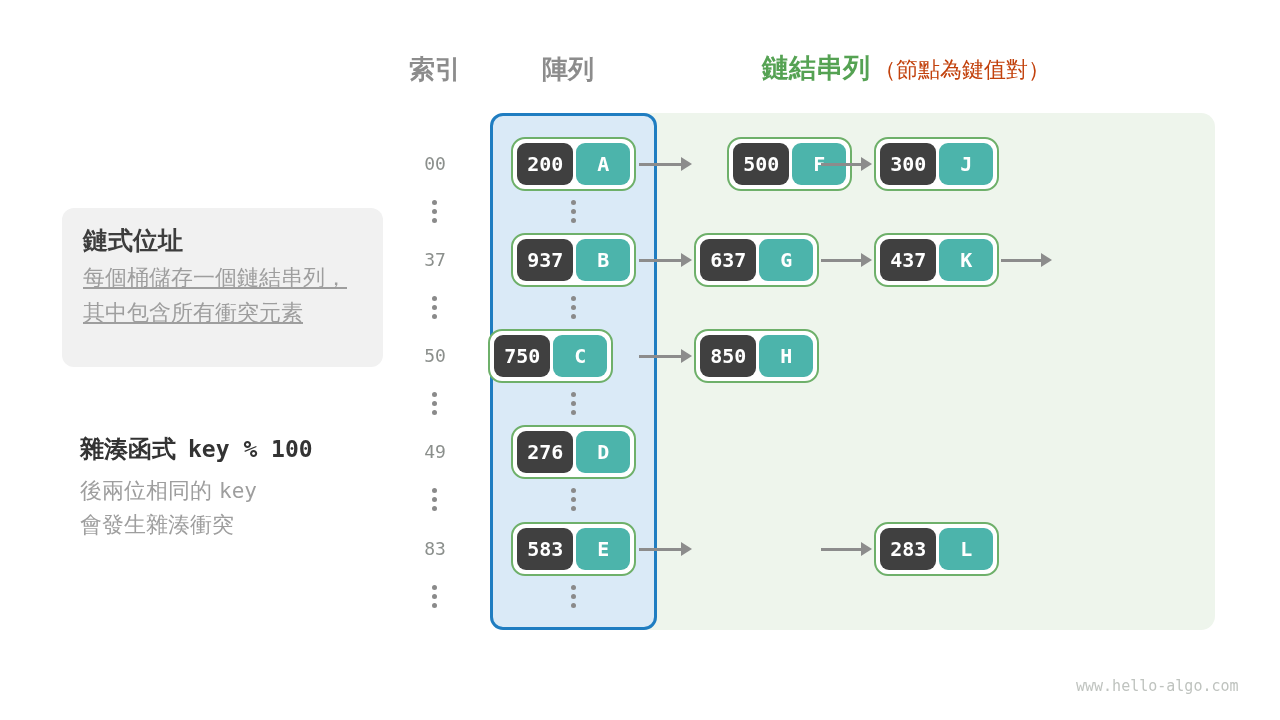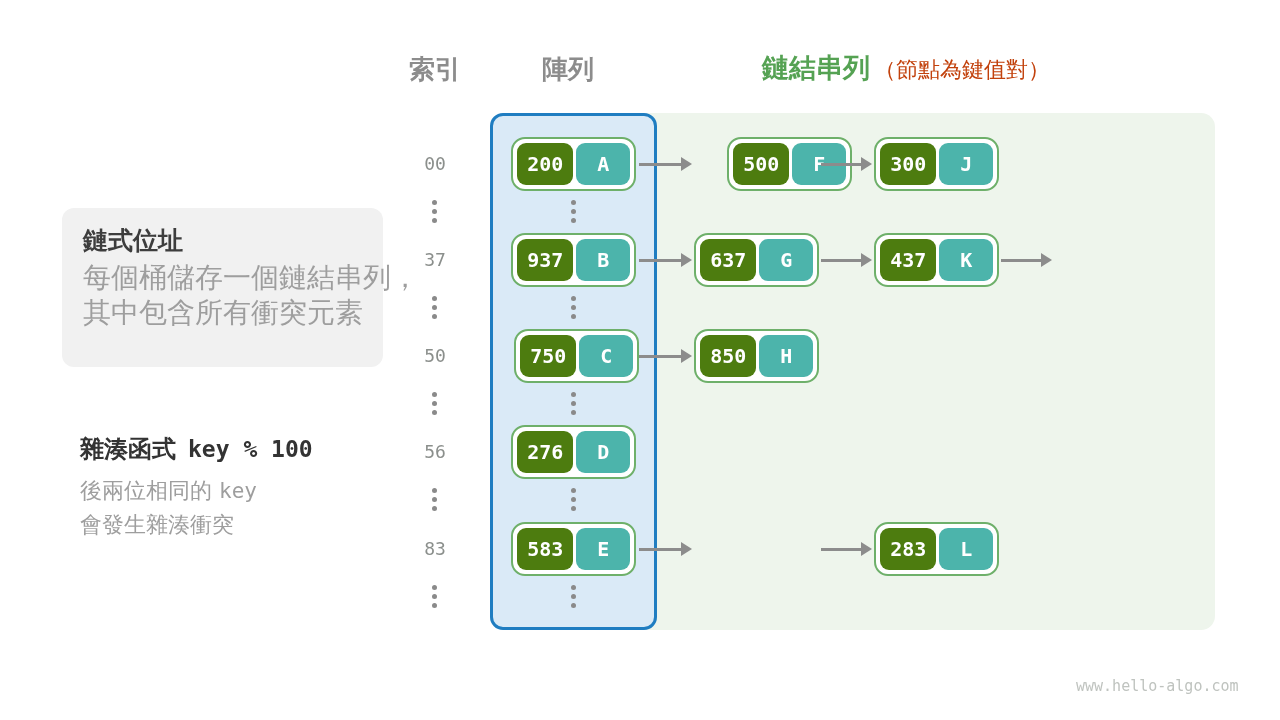--- a/index.html
+++ b/index.html
@@ -18,36 +18,36 @@
   .green-panel{left:497px;top:113px;width:718px;height:517px;background:#eef5ec;border-radius:14px;}
   .array-box{left:490px;top:113px;width:167px;height:517px;background:#daeaf7;border:3px solid #1f7dc1;border-radius:13px;box-sizing:border-box;}
 
   
   .index-label{width:60px;text-align:center;font-family:"DejaVu Sans Mono","Liberation Mono",monospace;font-size:18px;color:#8b8f8c;line-height:30px;}
 
   
   .node{display:flex;gap:3px;padding:4px;background:#ffffff;border:2px solid #6eb06a;border-radius:14px;box-sizing:border-box;width:125px;height:54px;}
   .node .cell{display:flex;align-items:center;justify-content:center;border-radius:9px;
     font-family:"DejaVu Sans Mono","Liberation Mono",monospace;font-size:20px;font-weight:600;color:#ffffff;height:42px;}
-  .node .key{width:57px;background:#4d7c0f;}
+  .node .key{width:57px;background:#404040;}
   .node .val{width:54px;background:#4cb4ab;}
 
   
   .arrow{height:14px;}
   .arrow .shaft{position:absolute;left:0;right:8px;top:5.5px;height:3px;background:#8c8c8c;}
   .arrow .head{position:absolute;right:0;top:0;width:0;height:0;border-left:11px solid #8c8c8c;border-top:7px solid transparent;border-bottom:7px solid transparent;}
 
   
   .dots{display:flex;flex-direction:column;gap:4px;width:6px;}
   .dots i{width:5px;height:5px;border-radius:50%;background:#8a8a8a;}
 
   
   .info-card{left:62px;top:208px;width:321px;height:159px;background:#f1f1f1;border-radius:12px;}
   .info-title{left:83px;top:224px;font-size:25px;font-weight:bold;color:#3d3d3d;}
-  .info-body{left:83px;top:260px;font-size:28px;color:#9e9e9e;line-height:35px;white-space:nowrap;}
+  .info-body{left:83px;top:260px;font-size:22px;color:#9e9e9e;line-height:35px;white-space:nowrap;text-decoration:underline;}
 
   
   .hash-title{left:80px;top:433px;font-size:24px;font-weight:bold;color:#333333;white-space:nowrap;}
   .hash-title .code{font-family:"DejaVu Sans Mono","Liberation Mono",monospace;font-size:23px;font-weight:600;margin-left:12px;}
   .hash-body{left:80px;top:474px;font-size:22px;color:#9e9e9e;line-height:34px;white-space:nowrap;}
   .hash-body .code{font-family:"DejaVu Sans Mono","Liberation Mono",monospace;font-size:21px;}
 
   
   .watermark{left:1076px;top:677px;font-family:"DejaVu Sans Mono","Liberation Mono",monospace;font-size:15px;color:#bfc3bf;}
 </style>
@@ -129,21 +129,21 @@
       <i></i>
       <i></i>
     </div>
   <div class="abs dots" style="left:571px;top:296px;">
       <i></i>
       <i></i>
       <i></i>
     </div>
 
   <div class="abs index-label" style="left:405px;top:341px;">50</div>
-  <div class="abs node" style="left:514px;top:329px;">
+  <div class="abs node" style="left:488px;top:329px;">
     <span class="cell key">750</span>
     <span class="cell val">C</span>
   </div>
   <div class="abs arrow" style="left:639px;top:349px;width:53px;">
       <i class="shaft"></i>
       <i class="head"></i>
     </div>
   <div class="abs node" style="left:694px;top:329px;">
     <span class="cell key">850</span>
     <span class="cell val">H</span>
@@ -153,21 +153,21 @@
       <i></i>
       <i></i>
       <i></i>
     </div>
   <div class="abs dots" style="left:571px;top:392px;">
       <i></i>
       <i></i>
       <i></i>
     </div>
 
-  <div class="abs index-label" style="left:405px;top:437px;">56</div>
+  <div class="abs index-label" style="left:405px;top:437px;">49</div>
   <div class="abs node" style="left:511px;top:425px;">
     <span class="cell key">276</span>
     <span class="cell val">D</span>
   </div>
 
   <div class="abs dots" style="left:432px;top:488px;">
       <i></i>
       <i></i>
       <i></i>
     </div>

